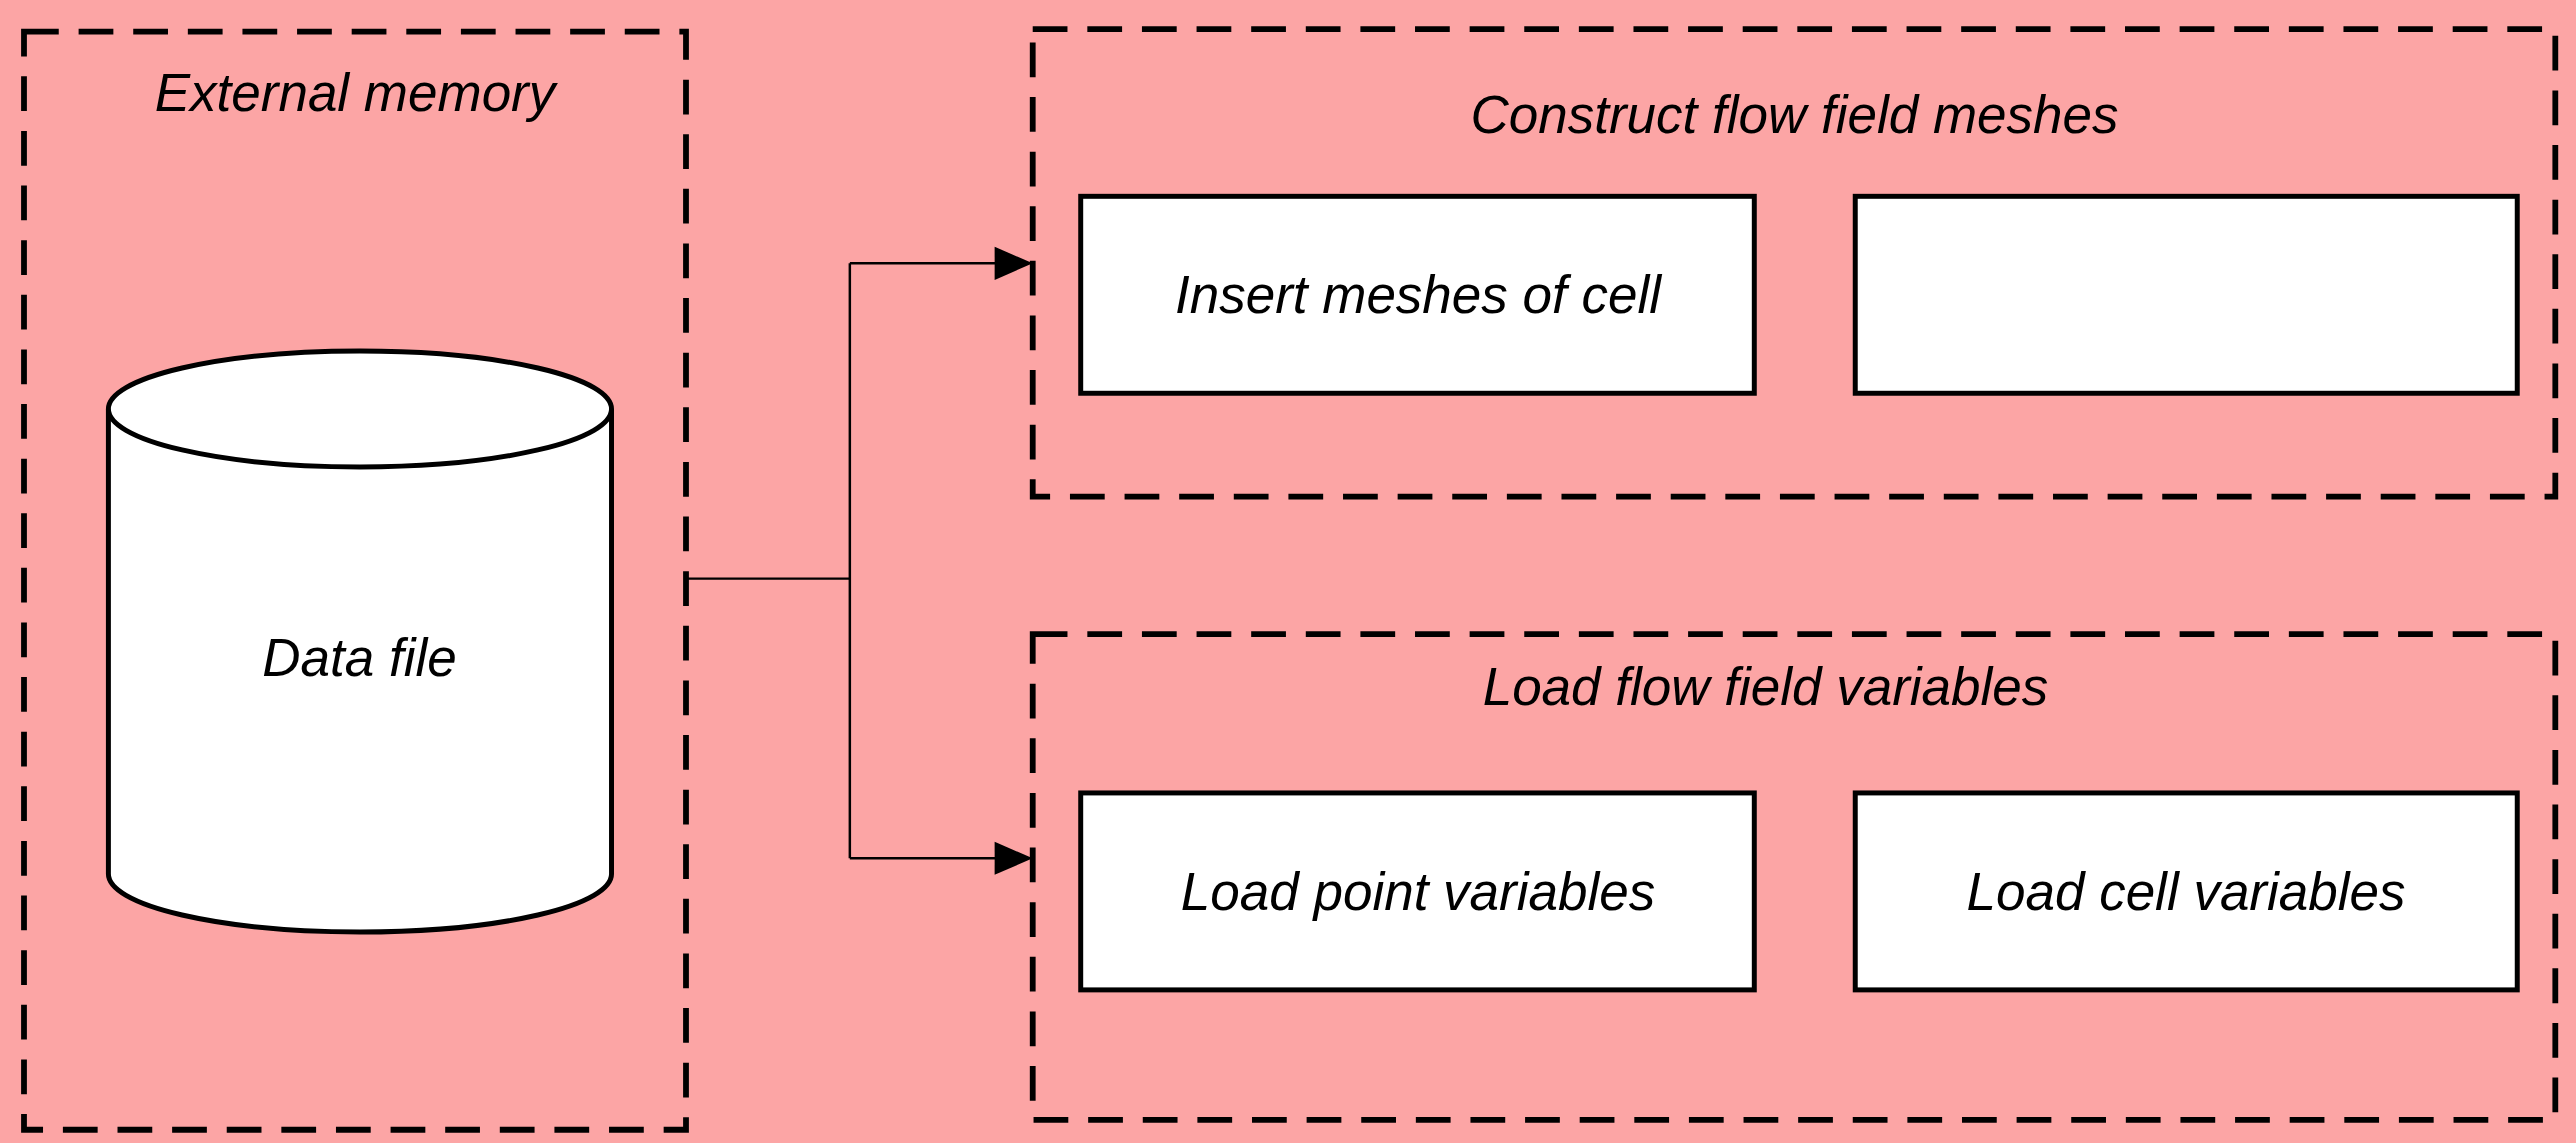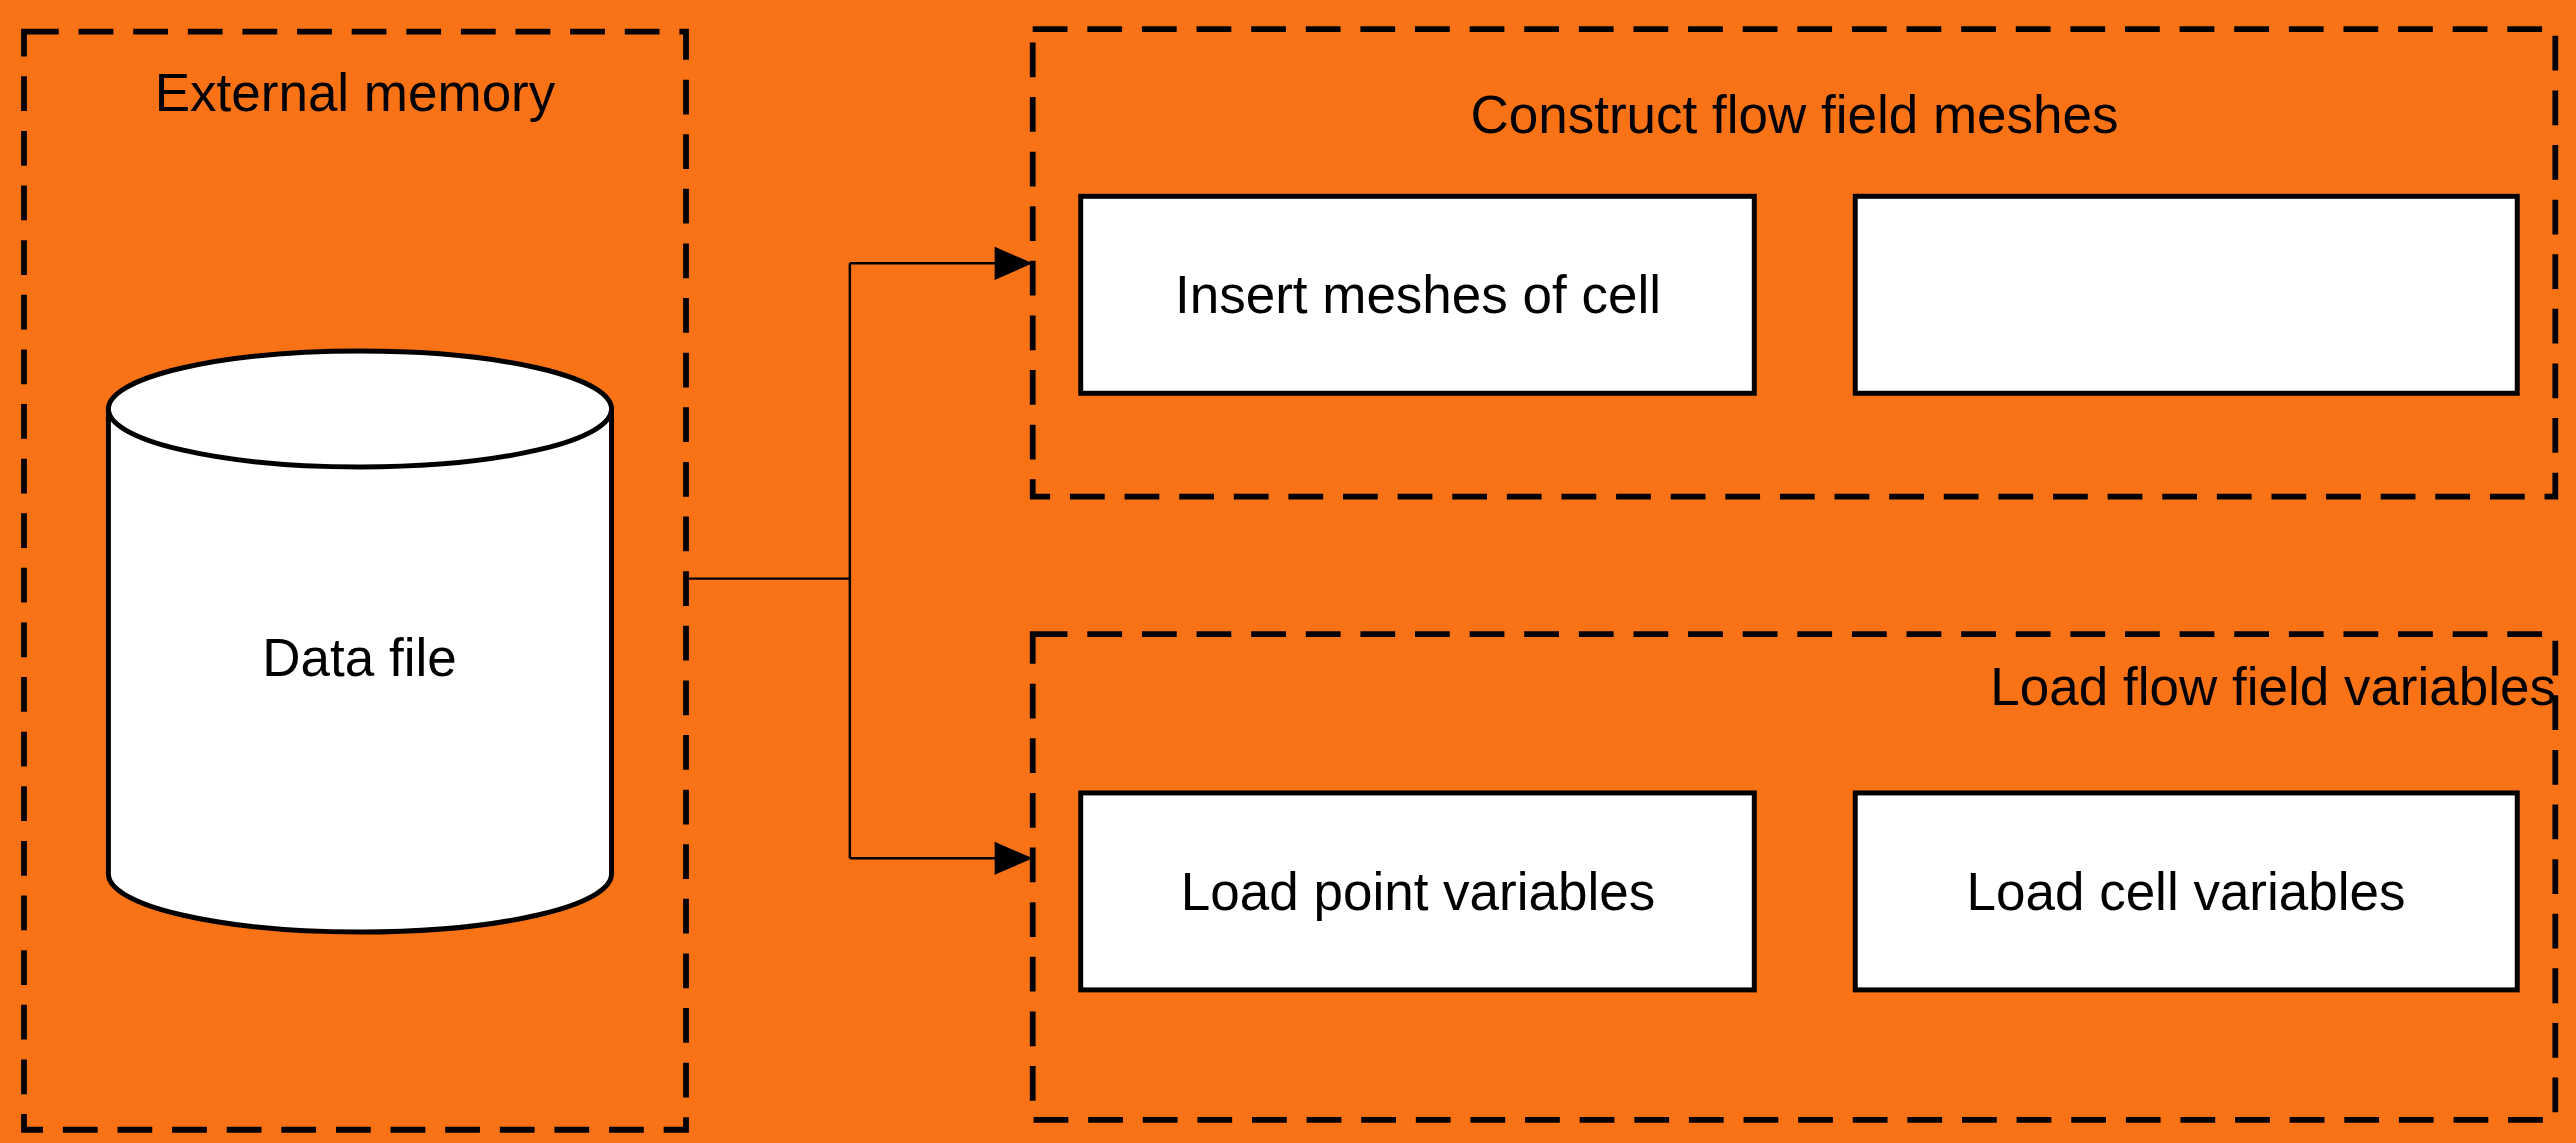--- a/index.html
+++ b/index.html
@@ -4,22 +4,23 @@
 <style>
   html, body {
     margin: 0;
     padding: 0;
     background: #ffffff;
   }
   #canvas {
     position: relative;
     width: 2576px;
     height: 1144px;
-    background: #f97316;
+    background: #fca5a5;
     overflow: hidden;
+    font-style: italic;
   }
   #shapes {
     position: absolute;
     left: 0;
     top: 0;
     width: 2576px;
     height: 1144px;
   }
   .label {
     position: absolute;
@@ -66,20 +67,20 @@
 
   <div class="label" style="left:24px;   top:66px;   width:662px;">External memory</div>
 
   <div class="label" style="left:108px;  top:631px;  width:503px;">Data file</div>
 
   <div class="label" style="left:1033px; top:55px;   width:1523px;margin-top:33px;">Construct flow field meshes</div>
 
   <div class="label" style="left:1081px; top:268px;  width:674px;">Insert meshes of cell</div>
 
 
-  <div class="label" style="left:1033px; top:660px;  width:1523px;text-align:right;">Load flow field variables</div>
+  <div class="label" style="left:1004px; top:660px;  width:1523px;">Load flow field variables</div>
 
   <div class="label" style="left:1081px; top:865px; width:674px;">Load point variables</div>
 
   <div class="label" style="left:1855px; top:865px; width:662px;">Load cell variables</div>
 
 </div>
 
 
 </body></html>

